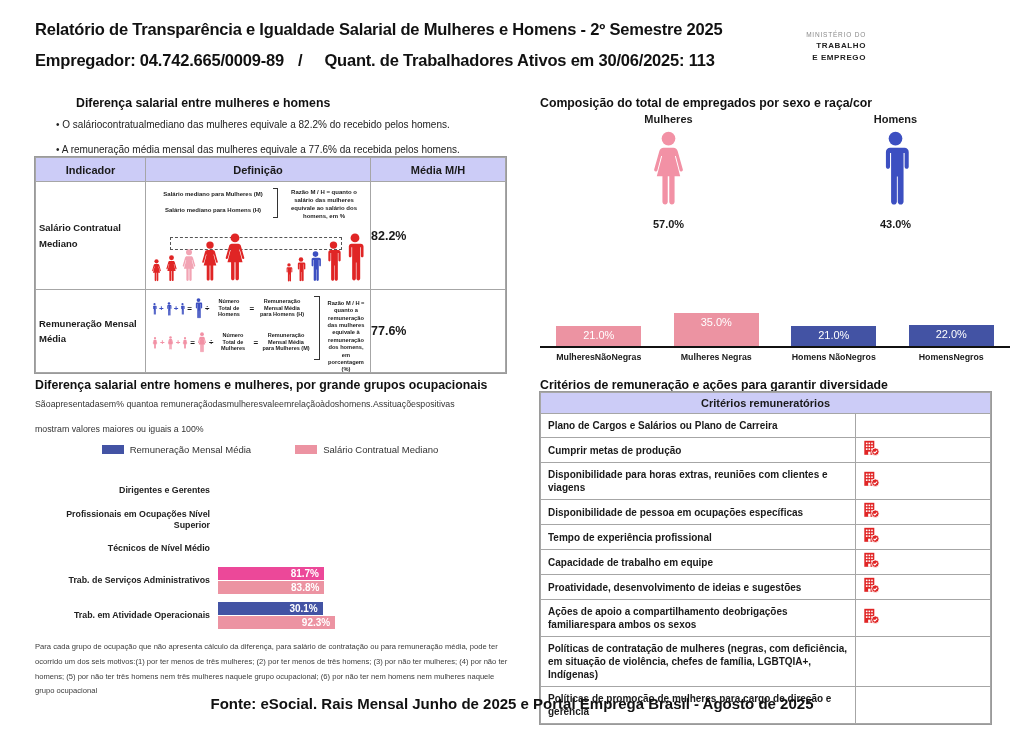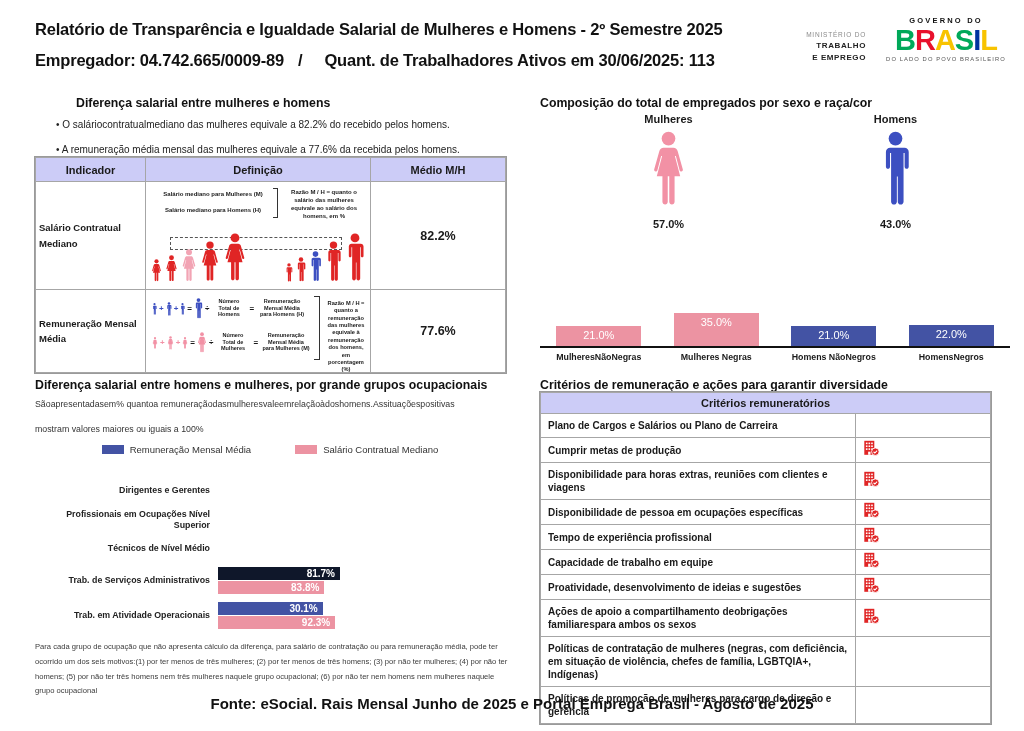--- a/index.html
+++ b/index.html
@@ -29,21 +29,21 @@
 
   
   .bullet { left:56px; width:440px; font-size:10px; color:#222; }
   .bullet::before { content:"• "; }
 
   table.gap { position:absolute; left:35px; top:157px; width:470px; border-collapse:collapse; table-layout:fixed; }
   table.gap, table.gap td, table.gap th { border:1px solid #a6a6a6; }
   table.gap { outline:1px solid #9a9a9a; }
   table.gap th { background:var(--lavender); font-size:11px; font-weight:700; height:24px; text-align:center; }
   td.ind { font-size:9.5px; font-weight:700; padding:2px 3px; vertical-align:middle; line-height:1.6; }
-  td.ratio { font-size:12.5px; font-weight:700; text-align:center; vertical-align:middle; }
+  td.ratio { font-size:12.5px; font-weight:700; vertical-align:middle; }
   td.defcell { position:relative; padding:0; vertical-align:top; }
   #r1 { height:108px; } #r2 { height:83px; }
 
   
   .d1-lab { position:absolute; left:8px; width:118px; font-size:6px; font-weight:700; color:#222; text-align:center; }
   .d1-lab.l1 { top:9px; } .d1-lab.l2 { top:25px; }
   .brk1 { position:absolute; left:127px; top:6px; width:5px; height:30px;
           border-top:1.2px solid #333; border-right:1.2px solid #333; border-bottom:1.2px solid #333; }
   .d1-note { position:absolute; left:138px; top:6px; width:80px; font-size:6px; font-weight:700; color:#222; text-align:center; line-height:1.35; }
   .d1-figs { position:absolute; left:5px; right:5px; bottom:7px; display:flex; justify-content:space-between; align-items:flex-end; }
@@ -126,41 +126,36 @@
   <div class="abs title-line" id="title2">
     <span>Empregador: 04.742.665/0009-89</span><span class="sep">/</span><span>Quant. de Trabalhadores Ativos em 30/06/2025: 113</span>
   </div>
 
   <div class="abs ministry">
     <div class="m1">MINISTÉRIO DO</div>
     <div class="m2">TRABALHO</div>
     <div class="m3">E EMPREGO</div>
   </div>
 
-  <div class="abs govlogo">
-    <div class="g-top">GOVERNO DO</div>
-    <div class="g-word" id="brasil-word"><span style="color: rgb(0, 168, 89);">B</span><span style="color: rgb(232, 17, 45);">R</span><span style="color: rgb(248, 195, 0);">A</span><span style="color: rgb(0, 168, 89);">S</span><span style="color: rgb(0, 51, 160);">I</span><span style="color: rgb(248, 195, 0);">L</span></div>
-    <div class="g-bottom">DO LADO DO POVO BRASILEIRO</div>
-  </div>
 
   <div class="abs h2" style="left:35px; top:96px;margin-left:41px;">Diferença salarial entre mulheres e homens</div>
   <div class="abs bullet" style="top:119px;">O saláriocontratualmediano das mulheres equivale a 82.2% do recebido pelos homens.</div>
   <div class="abs bullet" style="top:144px;">A remuneração média mensal das mulheres equivale a 77.6% da recebida pelos homens.</div>
 
   <table class="gap">
     <colgroup>
         <col style="width:110px">
         <col style="width:225px">
         <col style="width:135px">
       </colgroup>
     <tbody>
         <tr>
       <th>Indicador</th>
       <th>Definição</th>
-      <th>Médio M/H</th>
+      <th>Média M/H</th>
     </tr>
     <tr id="r1">
       <td class="ind">Salário Contratual Mediano</td>
       <td class="defcell">
         <div class="d1-lab l1">Salário mediano para Mulheres (M)</div>
         <div class="d1-lab l2">Salário mediano para Homens (H)</div>
         <div class="brk1"></div>
         <div class="d1-note">Razão M / H = quanto o salário das mulheres equivale ao salário dos homens, em %</div>
         <div class="dash-box"></div>
         <div class="d1-figs">
@@ -320,21 +315,21 @@
         <div class="occ-label">Profissionais em Ocupações Nível Superior</div>
         <div class="occ-bars"></div>
       </div>
       <div class="occ-row no-bars">
         <div class="occ-label">Técnicos de Nível Médio</div>
         <div class="occ-bars"></div>
       </div>
       <div class="occ-row has-bars">
         <div class="occ-label">Trab. de Serviços Administrativos</div>
         <div class="occ-bars">
-          <div class="occ-bar" style="width: 122px; background: #0f172a;">81.7%</div>
+          <div class="occ-bar" style="width: 106px; background: #ec4899;">81.7%</div>
           <div class="occ-bar" style="width: 106.426px; background: rgb(236, 147, 162);">83.8%</div>
         </div>
       </div>
       <div class="occ-row has-bars">
         <div class="occ-label">Trab. em Atividade Operacionais</div>
         <div class="occ-bars">
           <div class="occ-bar" style="width: 104.775px; background: rgb(67, 83, 164);">30.1%</div>
           <div class="occ-bar" style="width: 117.221px; background: rgb(236, 147, 162);">92.3%</div>
         </div>
       </div>

